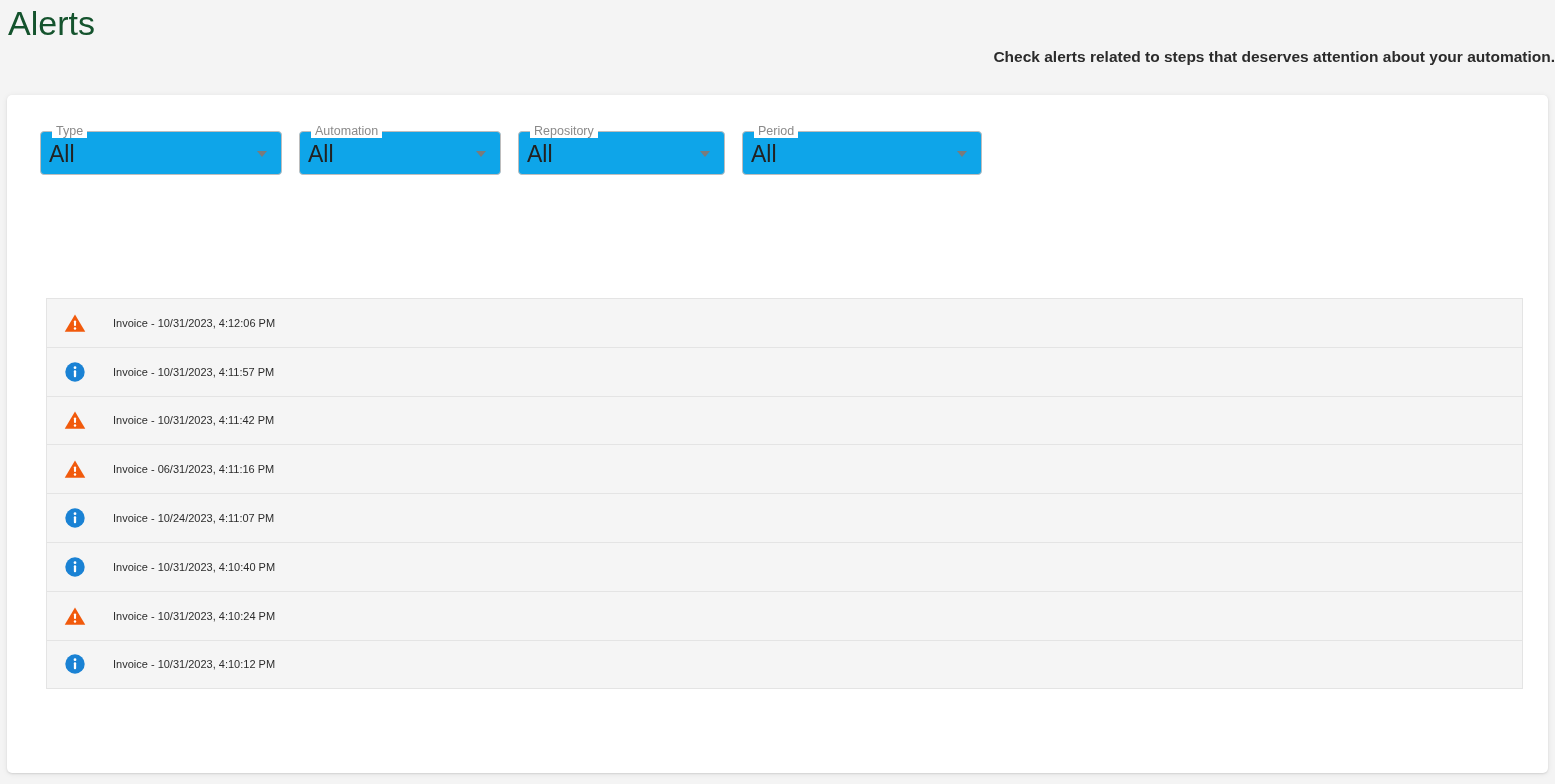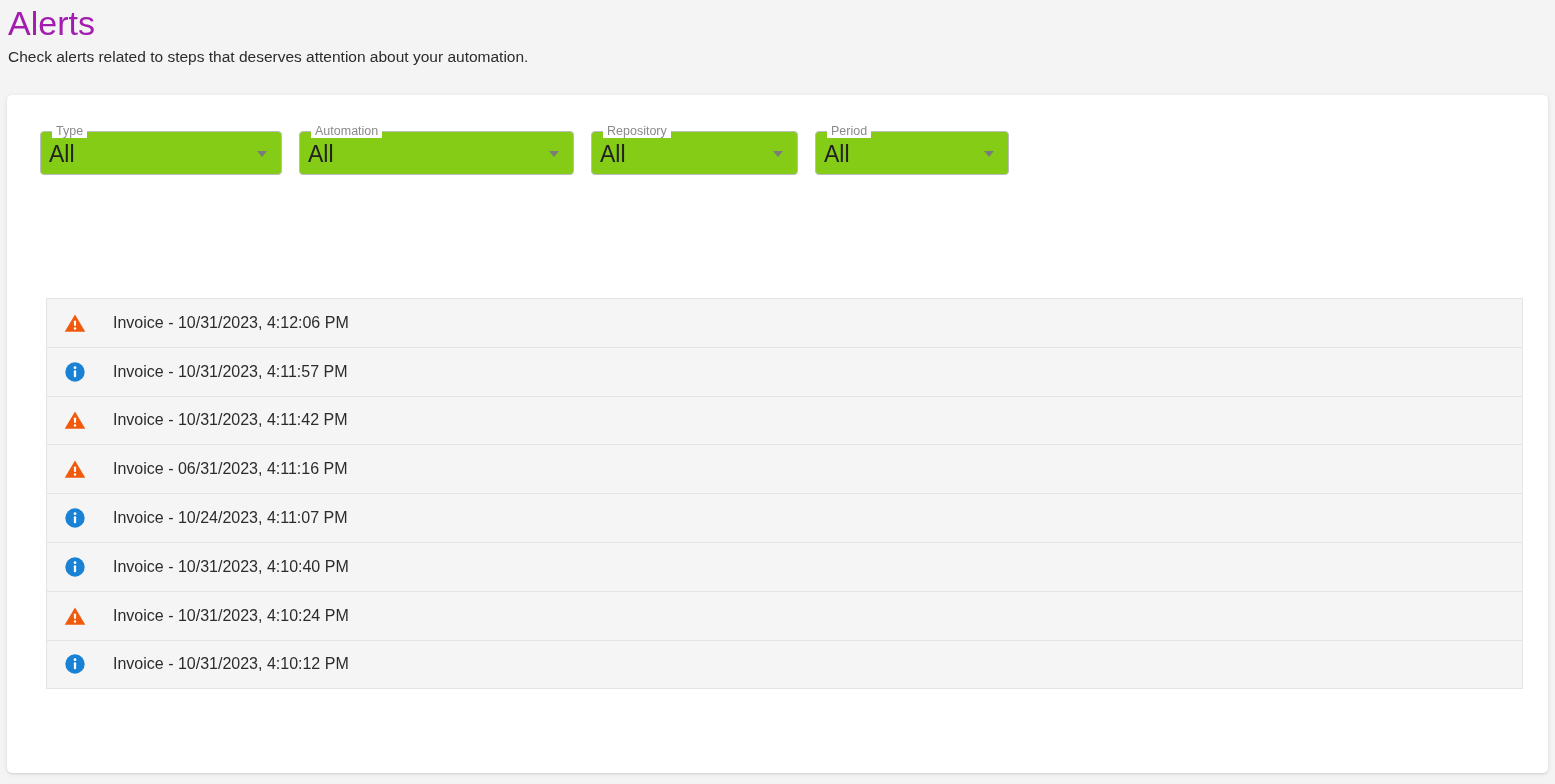--- a/index.html
+++ b/index.html
@@ -17,30 +17,31 @@
   
   .page-header {
     padding: 0 0 0 8px;
   }
   .page-title {
     margin: 0;
     padding-top: 2px;
     font-size: 34px;
     line-height: 42px;
     font-weight: 400;
-    color: #a21caf;
+    color: #14532d;
     letter-spacing: 0px;
   }
   .page-subtitle {
     margin: 0;
     padding-top: 2px;
     font-size: 15.5px;
     line-height: 22px;
     color: #2b2b2b;
-    font-weight: 400;
+    font-weight: 700;
+    text-align: right;
   }
 
   
   .card {
     position: absolute;
     left: 7px;
     top: 95px;
     width: 1541px;
     height: 678px;
     background: #ffffff;
@@ -54,27 +55,27 @@
     display: flex;
     padding: 36px 0 0 33px;
     gap: 17px;
   }
   .field {
     position: relative;
     height: 44px;
     border: 1px solid #bdbdbd;
     border-radius: 4px;
     box-sizing: border-box;
-    background: #84cc16;
+    background: #0ea5e9;
     cursor: pointer;
   }
   .field.w-type { width: 242px; }
-  .field.w-automation { width: 275px; }
+  .field.w-automation { width: 202px; }
   .field.w-repository { width: 207px; }
-  .field.w-period { width: 194px; }
+  .field.w-period { width: 240px; }
 
   .field-label {
     position: absolute;
     top: -8px;
     left: 11px;
     padding: 0 4px;
     background: #ffffff;
     font-size: 12.5px;
     line-height: 14px;
     color: #8a8a8a;
@@ -120,21 +121,21 @@
     cursor: pointer;
   }
   .alert-icon {
     width: 22px;
     height: 22px;
     flex: 0 0 22px;
     display: block;
   }
   .alert-text {
     margin-left: 27px;
-    font-size: 16px;
+    font-size: 11px;
     line-height: 20px;
     color: #2c2c2c;
   }
 </style>
 </head>
 <body>
 
 <div class="page-header">
   <h1 class="page-title">Alerts</h1>
   <p class="page-subtitle">Check alerts related to steps that deserves attention about your automation.</p>

